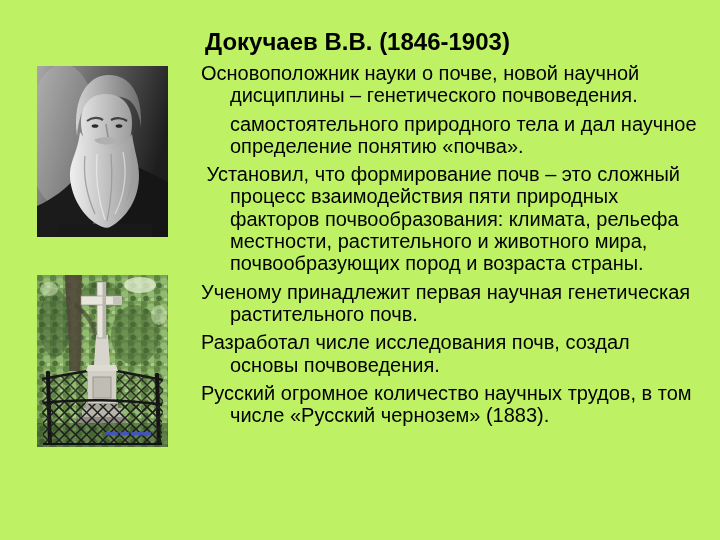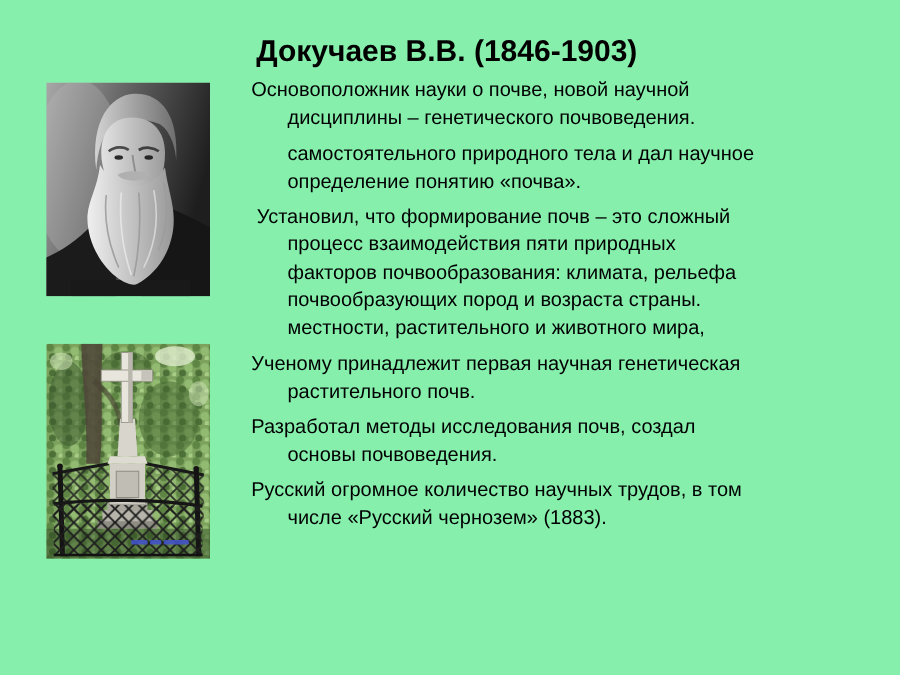--- a/index.html
+++ b/index.html
@@ -3,37 +3,37 @@
 <meta charset="utf-8">
 <style>
   html, body { margin: 0; padding: 0; }
   body {
     width: 720px; height: 540px;
     background: #ffffff;
     font-family: "Liberation Sans", sans-serif;
     position: relative;
     overflow: hidden;
   }
-  .slide { position: absolute; inset: 0; background: #86efac; }
+  .slide { position: absolute; inset: 0; background: #bef264; }
 
   .photo { position: absolute; left: 37px; display: block; }
   .photo svg { display: block; width: 100%; height: 100%; }
   .photo-portrait { top: 66px;  width: 131px; height: 171px; }
   .photo-monument { top: 275px; width: 131px; height: 172px; }
 
   .textblock {
     position: absolute; left: 201px; top: 29px; width: 516px;
     color: #000000;
   }
   .title {
     font-size: 24px; font-weight: bold; line-height: 26px;
     margin: 0 0 0 4px; white-space: pre;
   }
   .paras { margin-top: 7px; }
-  .para { margin: 0 0 6px 0; font-size: 16px; line-height: 22.3px; }
+  .para { margin: 0 0 6px 0; font-size: 20px; line-height: 22.3px; }
   .line { white-space: pre; }
   .line.cont { padding-left: 29px; }
 </style>
 </head>
 <body>
 
 <div class="slide">
 
   <div class="photo photo-portrait">
     <svg viewBox="0 0 131 171" preserveAspectRatio="none">
@@ -153,29 +153,29 @@
           <div class="line cont">дисциплины – генетического почвоведения.</div>
         </div>
         <div class="para">
           <div class="line cont">самостоятельного природного тела и дал научное</div>
           <div class="line cont">определение понятию «почва».</div>
         </div>
         <div class="para">
           <div class="line"> Установил, что формирование почв – это сложный</div>
           <div class="line cont">процесс взаимодействия пяти природных</div>
           <div class="line cont">факторов почвообразования: климата, рельефа</div>
+          <div class="line cont">местности, растительного и животного мира,</div>
           <div class="line cont">почвообразующих пород и возраста страны.</div>
-          <div class="line cont">местности, растительного и животного мира,</div>
         </div>
         <div class="para">
           <div class="line">Ученому принадлежит первая научная генетическая</div>
           <div class="line cont">растительного почв.</div>
         </div>
         <div class="para">
-          <div class="line">Разработал методы исследования почв, создал</div>
+          <div class="line">Разработал числе исследования почв, создал</div>
           <div class="line cont">основы почвоведения.</div>
         </div>
         <div class="para">
           <div class="line">Русский огромное количество научных трудов, в том</div>
           <div class="line cont">числе «Русский чернозем» (1883).</div>
         </div>
       </div>
   </div>
 
 </div>

